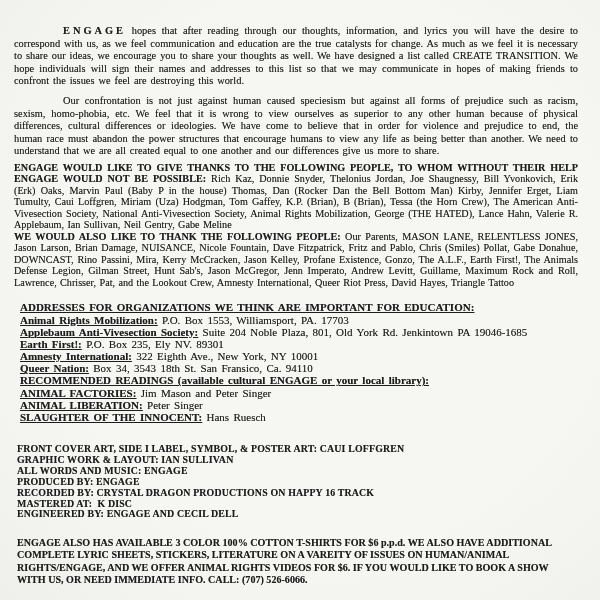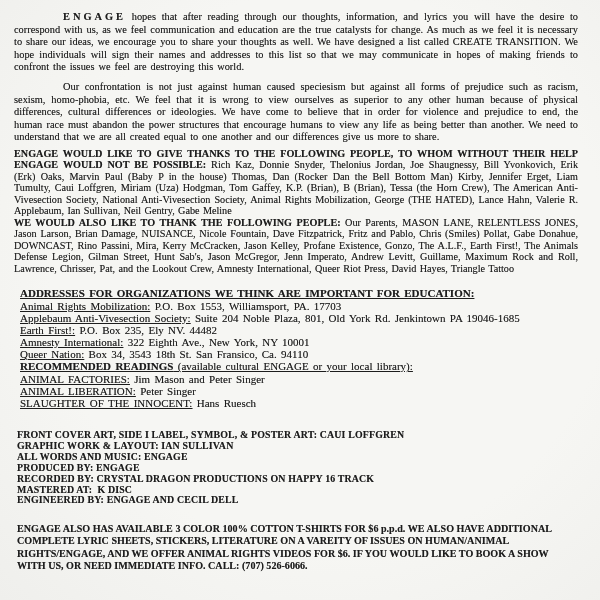--- a/index.html
+++ b/index.html
@@ -5,21 +5,21 @@
   html,body{margin:0;padding:0;}
   .page{
     position:relative;
     width:600px;height:600px;
     background:radial-gradient(ellipse at 55% 45%, #f6f6f3 60%, #efefec 100%);
     font-family:"Liberation Serif", serif;
     color:#1d1d1d;
     overflow:hidden;
     text-shadow:0 0 .5px rgba(45,45,45,.55);
     box-sizing:border-box;
-    padding-top:11px;
+    padding-top:25px;
   }
   .para{
     margin:0 22px 0 14px;
     font-size:10.4px;
     line-height:12.6px;
     text-align:justify;
     word-spacing:1.3px;
   }
   .intro{ text-indent:49px; }
   .p2{ margin-top:7px; }
@@ -30,21 +30,21 @@
     word-spacing:0.8px;
   }
   .thanks1{ margin-top:4px; }
   .b{ font-weight:bold; }
   .addresses{
     margin:13px 22px 0 20px;
     font-size:11px;
     line-height:12.15px;
     word-spacing:1.6px;
   }
-  .u{ text-decoration:underline; text-underline-offset:1px; }
+  .u{ text-decoration:underline; text-underline-offset:1px;font-weight:bold; }
   .bu{ font-weight:bold; text-decoration:underline; text-underline-offset:1px; }
   .credits{
     margin:21px 22px 0 17px;
     font-weight:bold;
     font-size:9.9px;
     line-height:10.9px;
     letter-spacing:0.15px;
   }
   .footer{
     margin:17px 26px 0 17px;
@@ -65,21 +65,21 @@
 
   <p class="para thanks thanks1"><span class="b">ENGAGE WOULD LIKE TO GIVE THANKS TO THE FOLLOWING PEOPLE, TO WHOM WITHOUT THEIR HELP ENGAGE WOULD NOT BE POSSIBLE:</span> <span>Rich Kaz, Donnie Snyder, Thelonius Jordan, Joe Shaugnessy, Bill Yvonkovich, Erik (Erk) Oaks, Marvin Paul (Baby P in the house) Thomas, Dan (Rocker Dan the Bell Bottom Man) Kirby, Jennifer Erget, Liam Tumulty, Caui Loffgren, Miriam (Uza) Hodgman, Tom Gaffey, K.P. (Brian), B (Brian), Tessa (the Horn Crew), The American Anti-Vivesection Society, National Anti-Vivesection Society, Animal Rights Mobilization, George (THE HATED), Lance Hahn, Valerie R. Applebaum, Ian Sullivan, Neil Gentry, Gabe Meline</span></p>
 
   <p class="para thanks"><span class="b">WE WOULD ALSO LIKE TO THANK THE FOLLOWING PEOPLE:</span> <span>Our Parents, MASON LANE, RELENTLESS JONES, Jason Larson, Brian Damage, NUISANCE, Nicole Fountain, Dave Fitzpatrick, Fritz and Pablo, Chris (Smiles) Pollat, Gabe Donahue, DOWNCAST, Rino Passini, Mira, Kerry McCracken, Jason Kelley, Profane Existence, Gonzo, The A.L.F., Earth First!, The Animals Defense Legion, Gilman Street, Hunt Sab's, Jason McGregor, Jenn Imperato, Andrew Levitt, Guillame,  Maximum Rock and Roll, Lawrence, Chrisser, Pat, and the Lookout Crew, Amnesty International, Queer Riot Press, David Hayes, Triangle Tattoo</span></p>
 
   <div class="addresses">
     <div><span class="bu">ADDRESSES FOR ORGANIZATIONS WE THINK ARE IMPORTANT FOR EDUCATION:</span></div>
 
     <div><span class="u">Animal Rights Mobilization:</span> <span>P.O. Box 1553, Williamsport, PA. 17703</span></div>
     <div><span class="u">Applebaum Anti-Vivesection Society:</span> <span>Suite 204 Noble Plaza, 801, Old York Rd. Jenkintown PA 19046-1685</span></div>
-    <div><span class="u">Earth First!:</span> <span>P.O. Box 235, Ely NV. 44482</span></div>
+    <div><span class="u">Earth First!:</span> <span>P.O. Box 235, Ely NV. 89301</span></div>
     <div><span class="u">Amnesty International:</span> <span>322 Eighth Ave., New York, NY 10001</span></div>
     <div><span class="u">Queer Nation:</span> <span>Box 34, 3543 18th St. San Fransico, Ca. 94110</span></div>
 
     <div><span class="bu">RECOMMENDED READINGS</span><span class="u"> (available cultural ENGAGE or your local library):</span></div>
 
     <div><span class="u">ANIMAL FACTORIES:</span> <span>Jim Mason and Peter Singer</span></div>
     <div><span class="u">ANIMAL LIBERATION:</span> <span>Peter Singer</span></div>
     <div><span class="u">SLAUGHTER OF THE INNOCENT:</span> <span>Hans Ruesch</span></div>
   </div>
 

